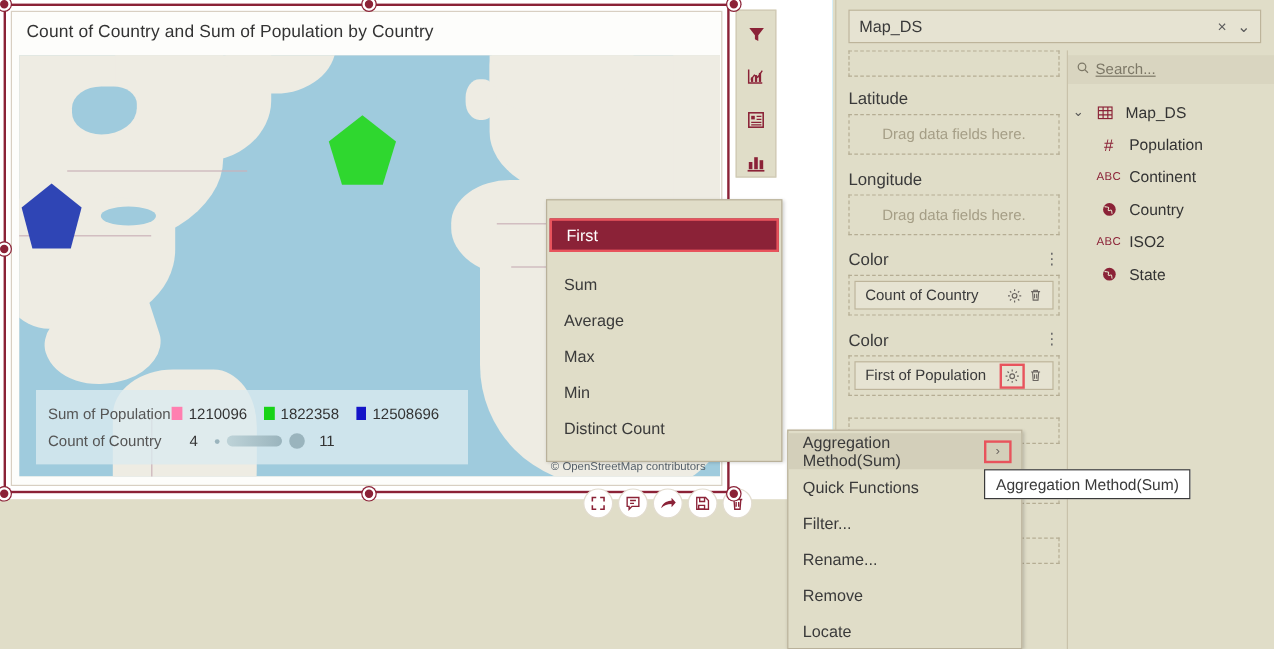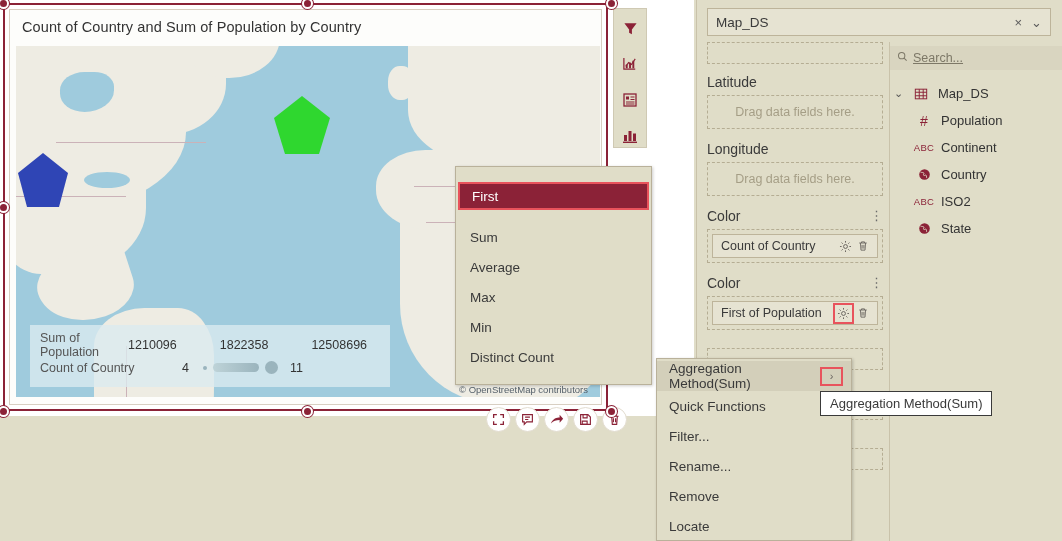--- a/index.html
+++ b/index.html
@@ -68,21 +68,21 @@
   .legend {
     position: absolute; left: 14px; bottom: 10px;
     width: 360px; height: 62px;
     background: rgba(219,235,240,.78);
     padding: 8px 10px;
   }
   .legend-row { display: flex; align-items: center; height: 23px; }
   .legend-label { font-size: 12.5px; color: #555; width: 128px; }
   .legend-label.b { width: 118px; }
   .sw { width: 11px; height: 11px; display: inline-block; margin-right: 5px; }
-  .legend-val { font-size: 12.5px; color: #333; margin-right: 14px; margin-left: 24px; }
+  .legend-val { font-size: 12.5px; color: #333; margin-right: 14px; }
   .size-track { display:flex; align-items:center; gap:6px; }
   .dotS { width:4px;height:4px;border-radius:50%;background:#9ab4bd; }
   .dotBar { width:46px;height:9px;border-radius:5px;background:linear-gradient(90deg,#bed3d8,#9ab4bd); }
   .dotL { width:13px;height:13px;border-radius:50%;background:#9ab4bd; }
 
   .attrib {
     position: absolute; right: 12px; bottom: 2px;
     font-size: 9.5px; color: #55606a;
   }
 

